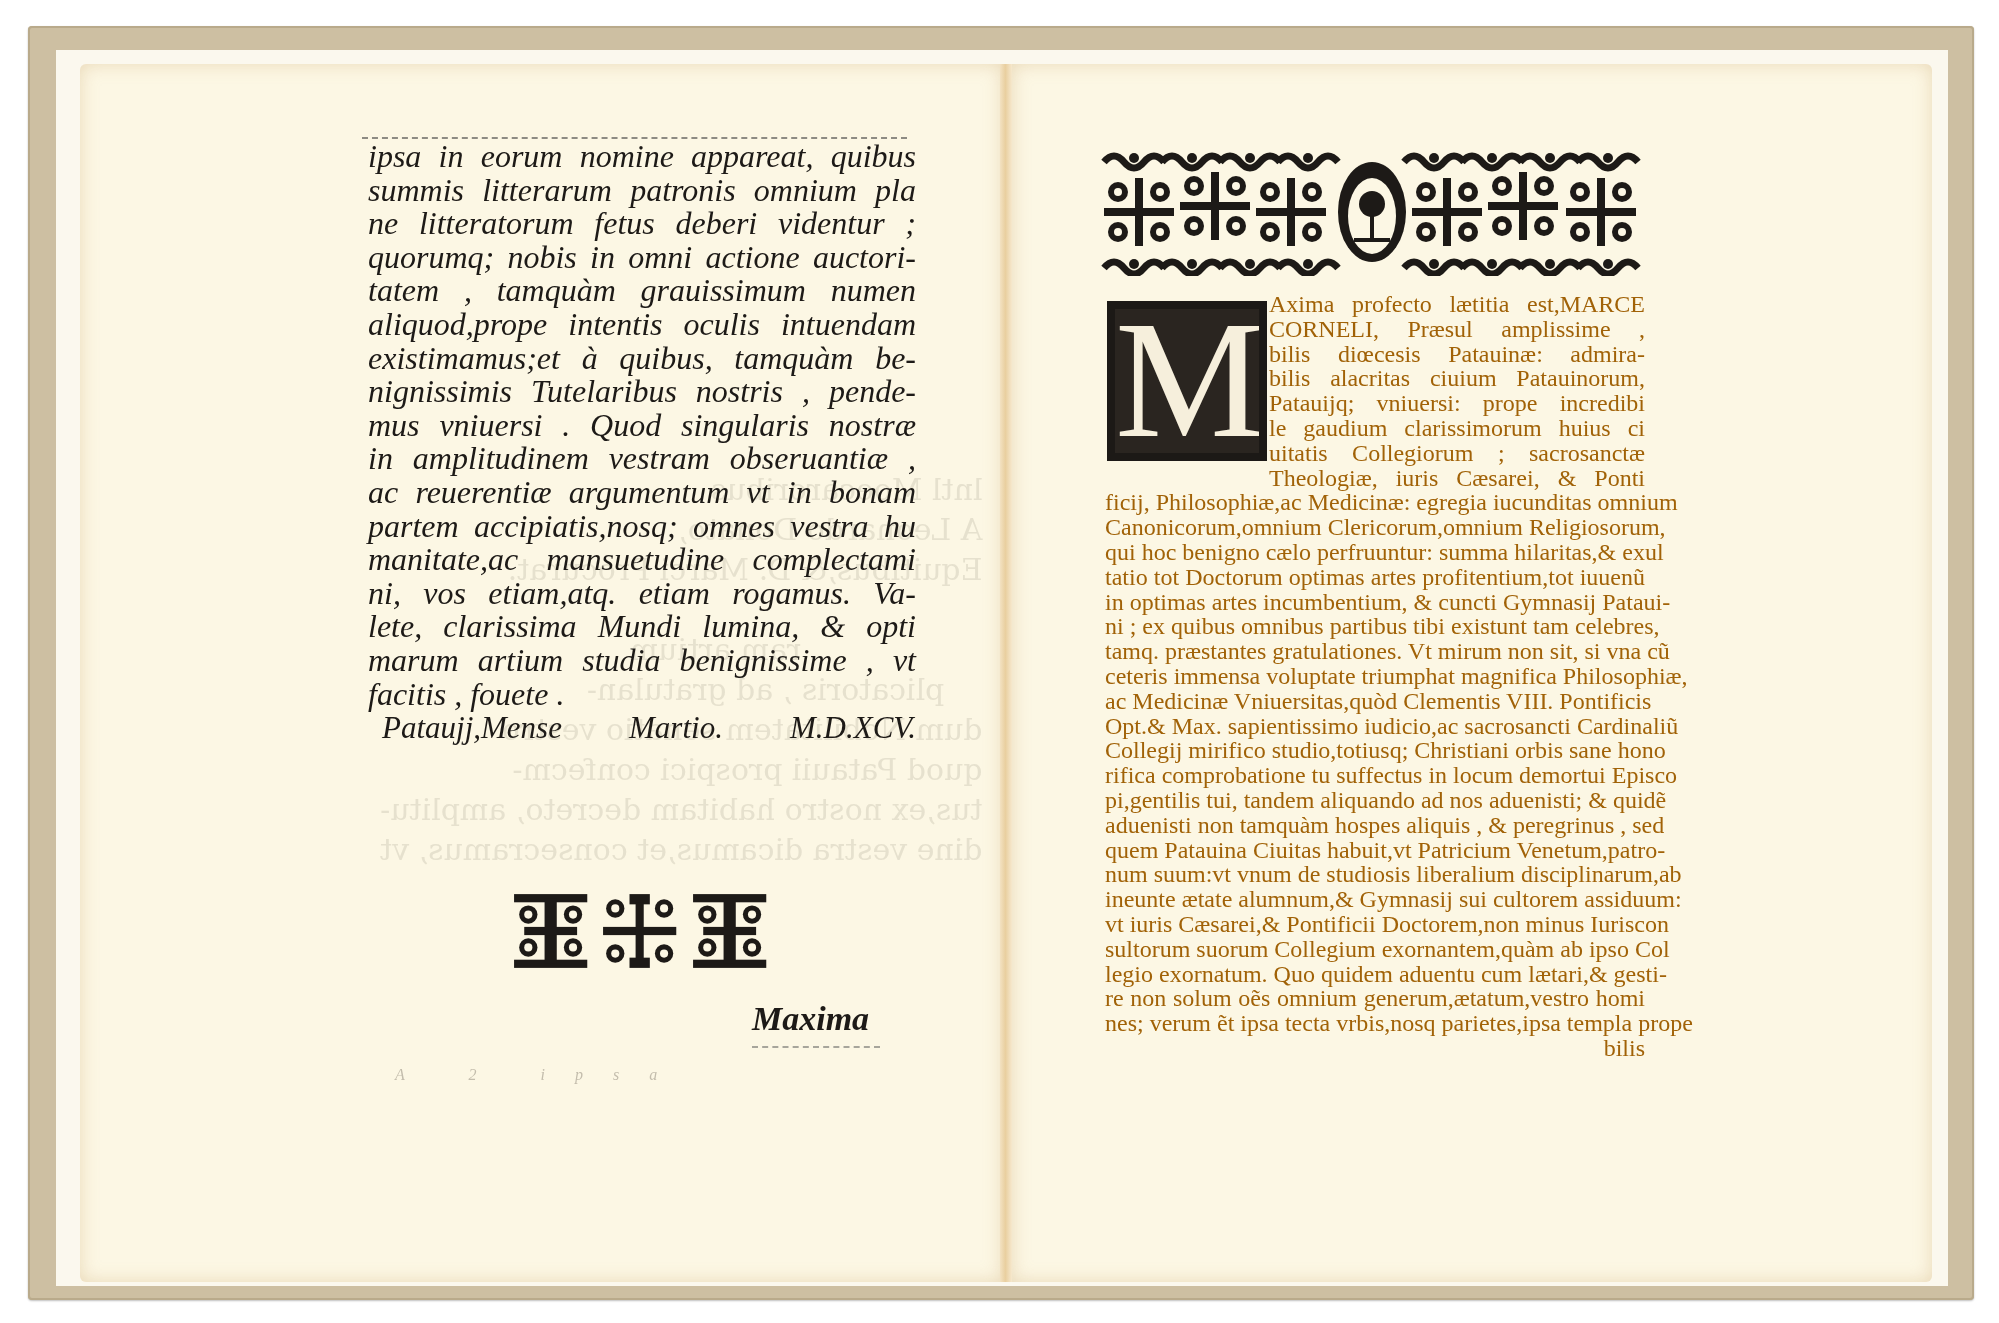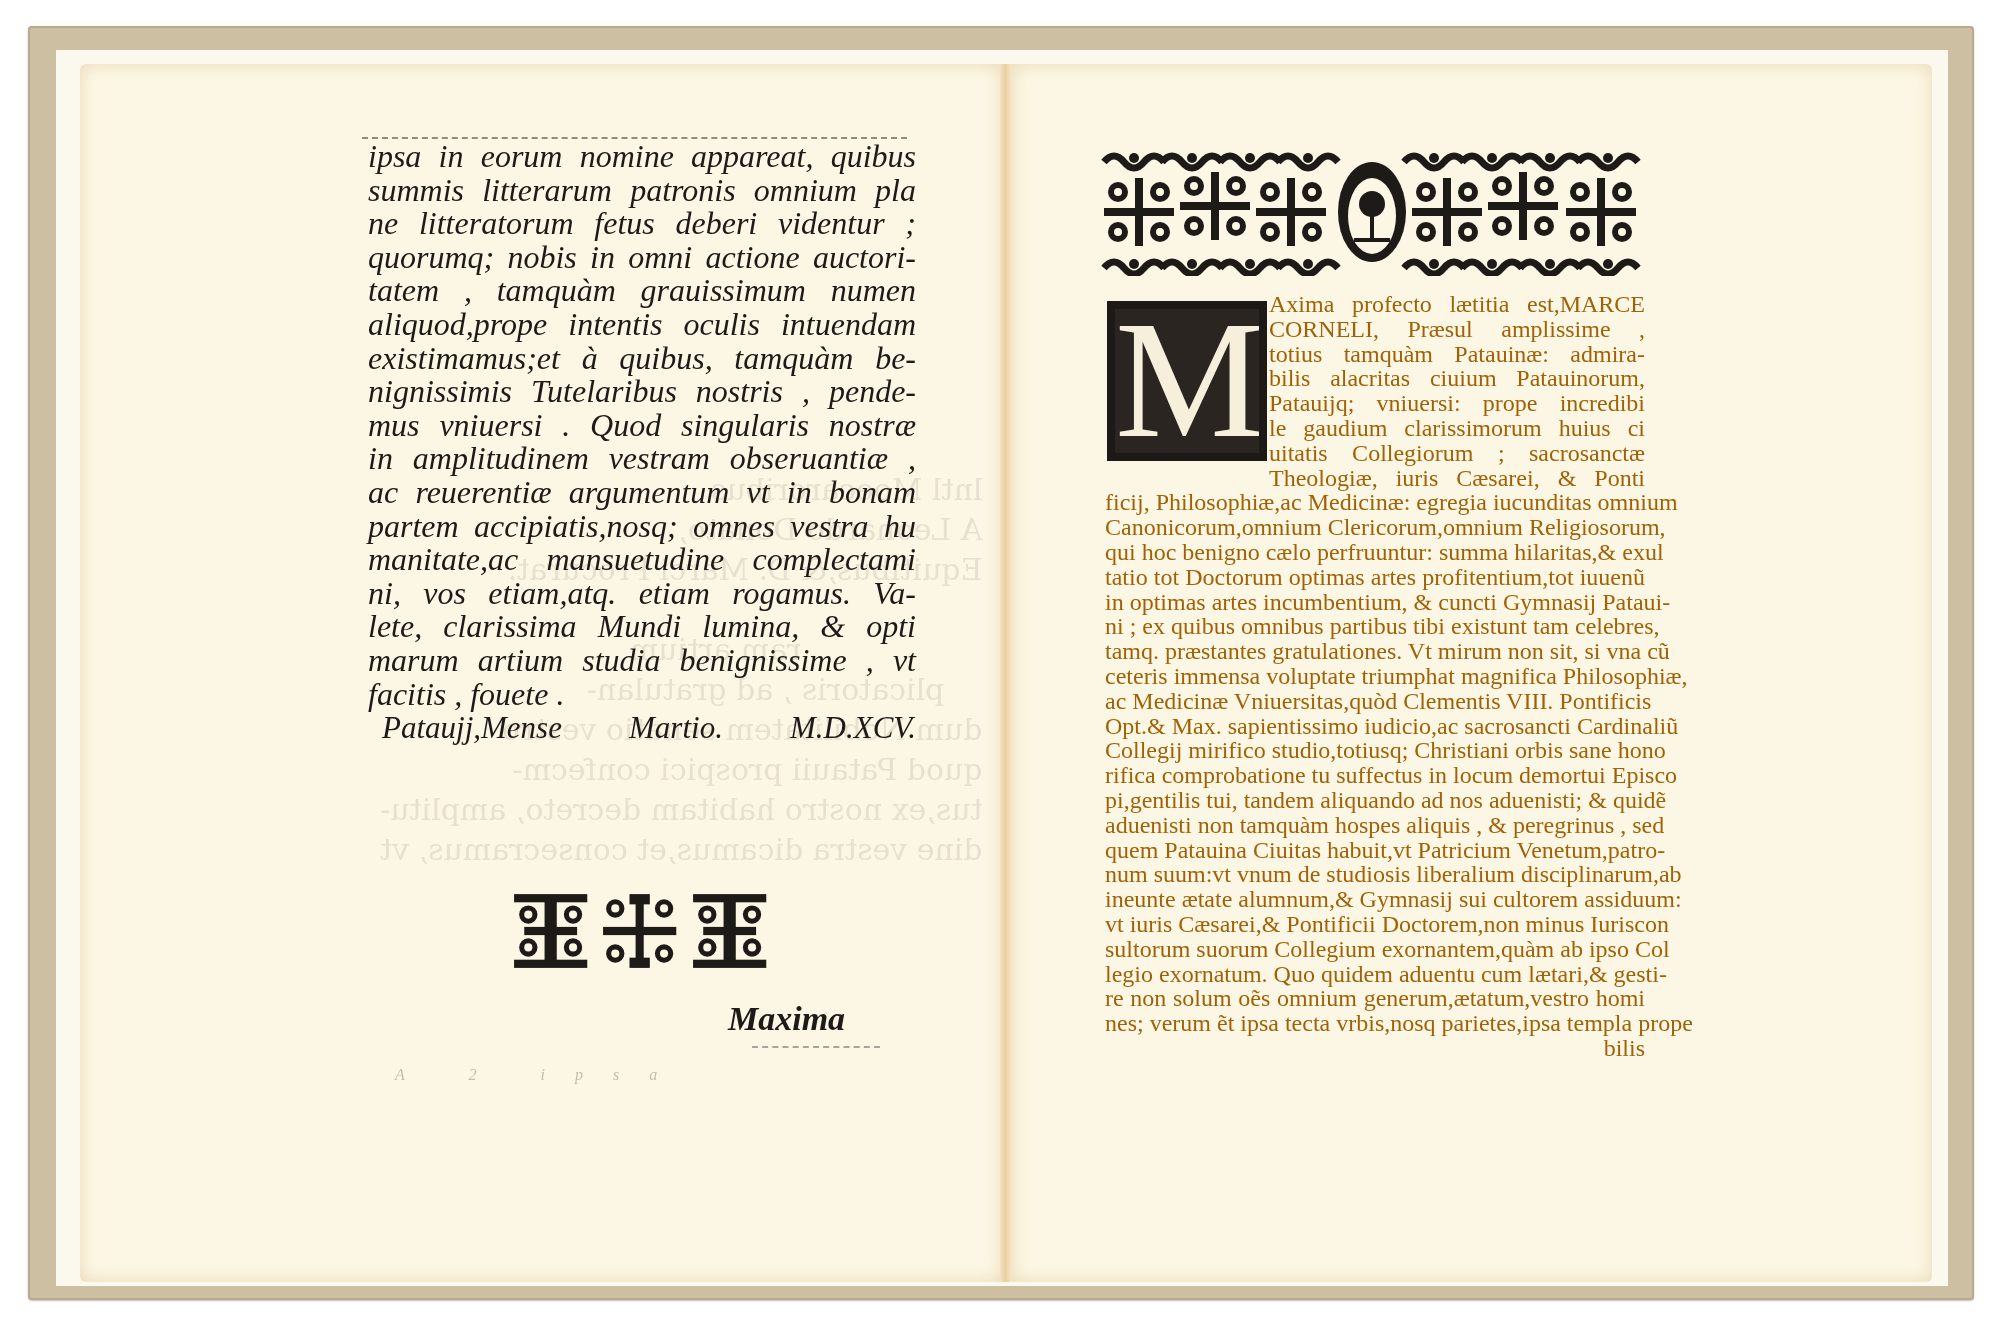--- a/index.html
+++ b/index.html
@@ -12,21 +12,21 @@
   .gutter { position:absolute; left:1000px; top:64px; width:12px; height:1218px; background:linear-gradient(90deg,#f3e2c2,#e9cf9f 45%,#f6e8cd); }
   .bleed { position:absolute; font-family:"DejaVu Serif", serif; color:rgba(120,110,95,0.16); font-size:30px; line-height:40px; white-space:pre; transform:scaleX(-1); }
 
   
   .left-text { position:absolute; left:368px; top:140px; width:548px; font-family:"Liberation Serif", serif; font-style:italic; font-size:32px; line-height:33.6px; color:#1d1a17; text-align:justify; }
   .left-text .line { display:block; white-space:nowrap; text-align-last:justify; }
   .left-text .line.short { text-align-last:left; }
   .topline { position:absolute; left:362px; top:137px; width:545px; height:0; border-top:2px dashed #444; opacity:0.6; }
   .ornament-left { position:absolute; left:510px; top:890px; width:260px; height:82px; display:flex; gap:8px; }
   .orn-tile { flex:1; position:relative; }
-  .catchword { position:absolute; left:728px; top:1000px; font-family:"Liberation Serif", serif; font-style:italic; font-weight:bold; font-size:34px; color:#1d1a17; }
+  .catchword { position:absolute; left:752px; top:1000px; font-family:"Liberation Serif", serif; font-style:italic; font-weight:bold; font-size:34px; color:#1d1a17; }
   .catch-underline { position:absolute; left:752px; top:1046px; width:128px; border-top:2px dashed #555; opacity:0.5; }
   .signature-faint { position:absolute; left:395px; top:1066px; font-family:"Liberation Serif", serif; font-style:italic; font-size:16px; color:rgba(90,80,70,0.35); letter-spacing:30px; }
 
   
   .header-ornament { position:absolute; left:1100px; top:146px; width:545px; height:130px; }
   .right-text { position:absolute; left:1105px; top:292px; width:540px; font-family:Liberation Serif, serif; font-size:24px; line-height:24.8px; color:#a16207; }
   .right-text .line { display:block; white-space:nowrap; text-align-last:justify; text-align:justify; }
   .right-text .line.indent { margin-left:164px; }
   .right-text .line.last { text-align-last:right; }
   .initial { position:absolute; left:1107px; top:301px; width:160px; height:160px; background:#1c1916; border:2px solid #1c1916; box-sizing:border-box; }
@@ -191,21 +191,21 @@
 
 <div class="initial">
   <div class="initial-inner">
     <div class="initial-letter">M</div>
   </div>
 </div>
 
 <div class="right-text">
   <span class="line indent">Axima profecto lætitia est,MARCE</span>
   <span class="line indent">CORNELI, Præsul amplissime ,</span>
-  <span class="line indent">totius tamquàm Patauinæ: admira-</span>
+  <span class="line indent">bilis diœcesis Patauinæ: admira-</span>
   <span class="line indent">bilis alacritas ciuium Patauinorum,</span>
   <span class="line indent">Patauijq; vniuersi: prope incredibi</span>
   <span class="line indent">le gaudium clarissimorum huius ci</span>
   <span class="line indent">uitatis Collegiorum ; sacrosanctæ</span>
   <span class="line indent">Theologiæ, iuris Cæsarei, &amp; Ponti</span>
   <span class="line">ficij, Philosophiæ,ac Medicinæ: egregia iucunditas omnium</span>
   <span class="line">Canonicorum,omnium Clericorum,omnium Religiosorum,</span>
   <span class="line">qui hoc benigno cælo perfruuntur: summa hilaritas,&amp; exul</span>
   <span class="line">tatio tot Doctorum optimas artes profitentium,tot iuuenũ</span>
   <span class="line">in optimas artes incumbentium, &amp; cuncti Gymnasij Pataui-</span>

